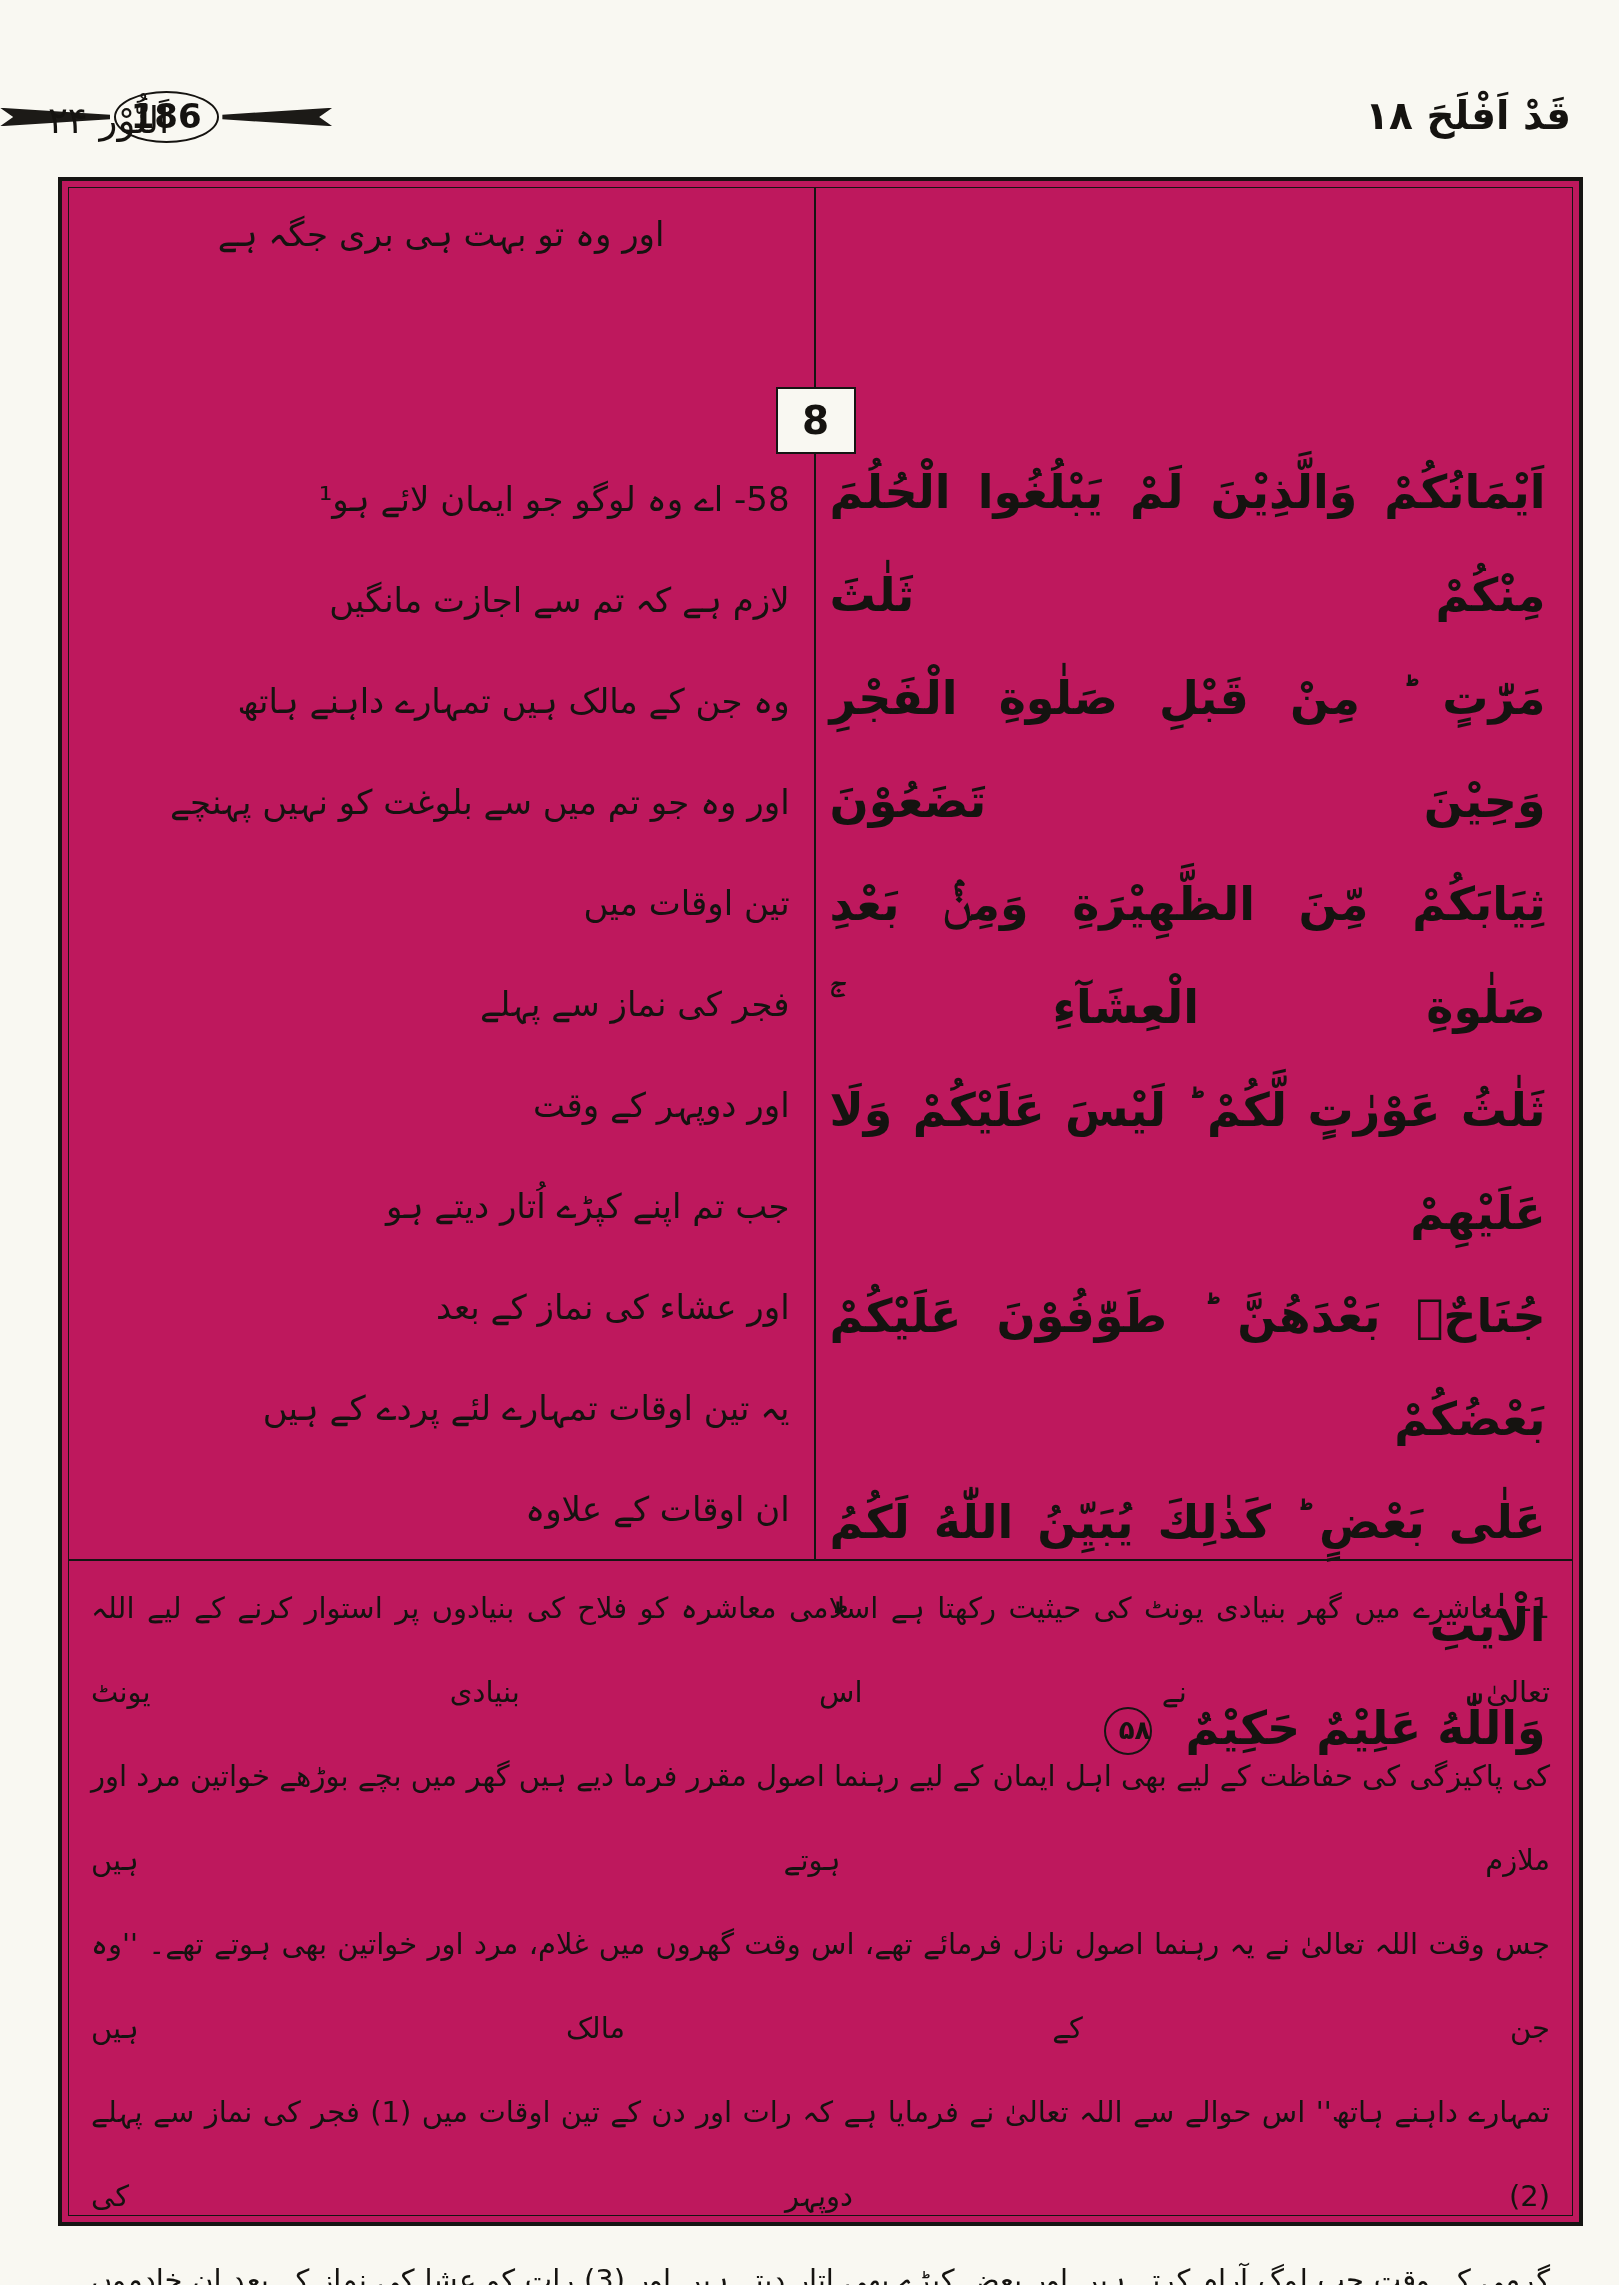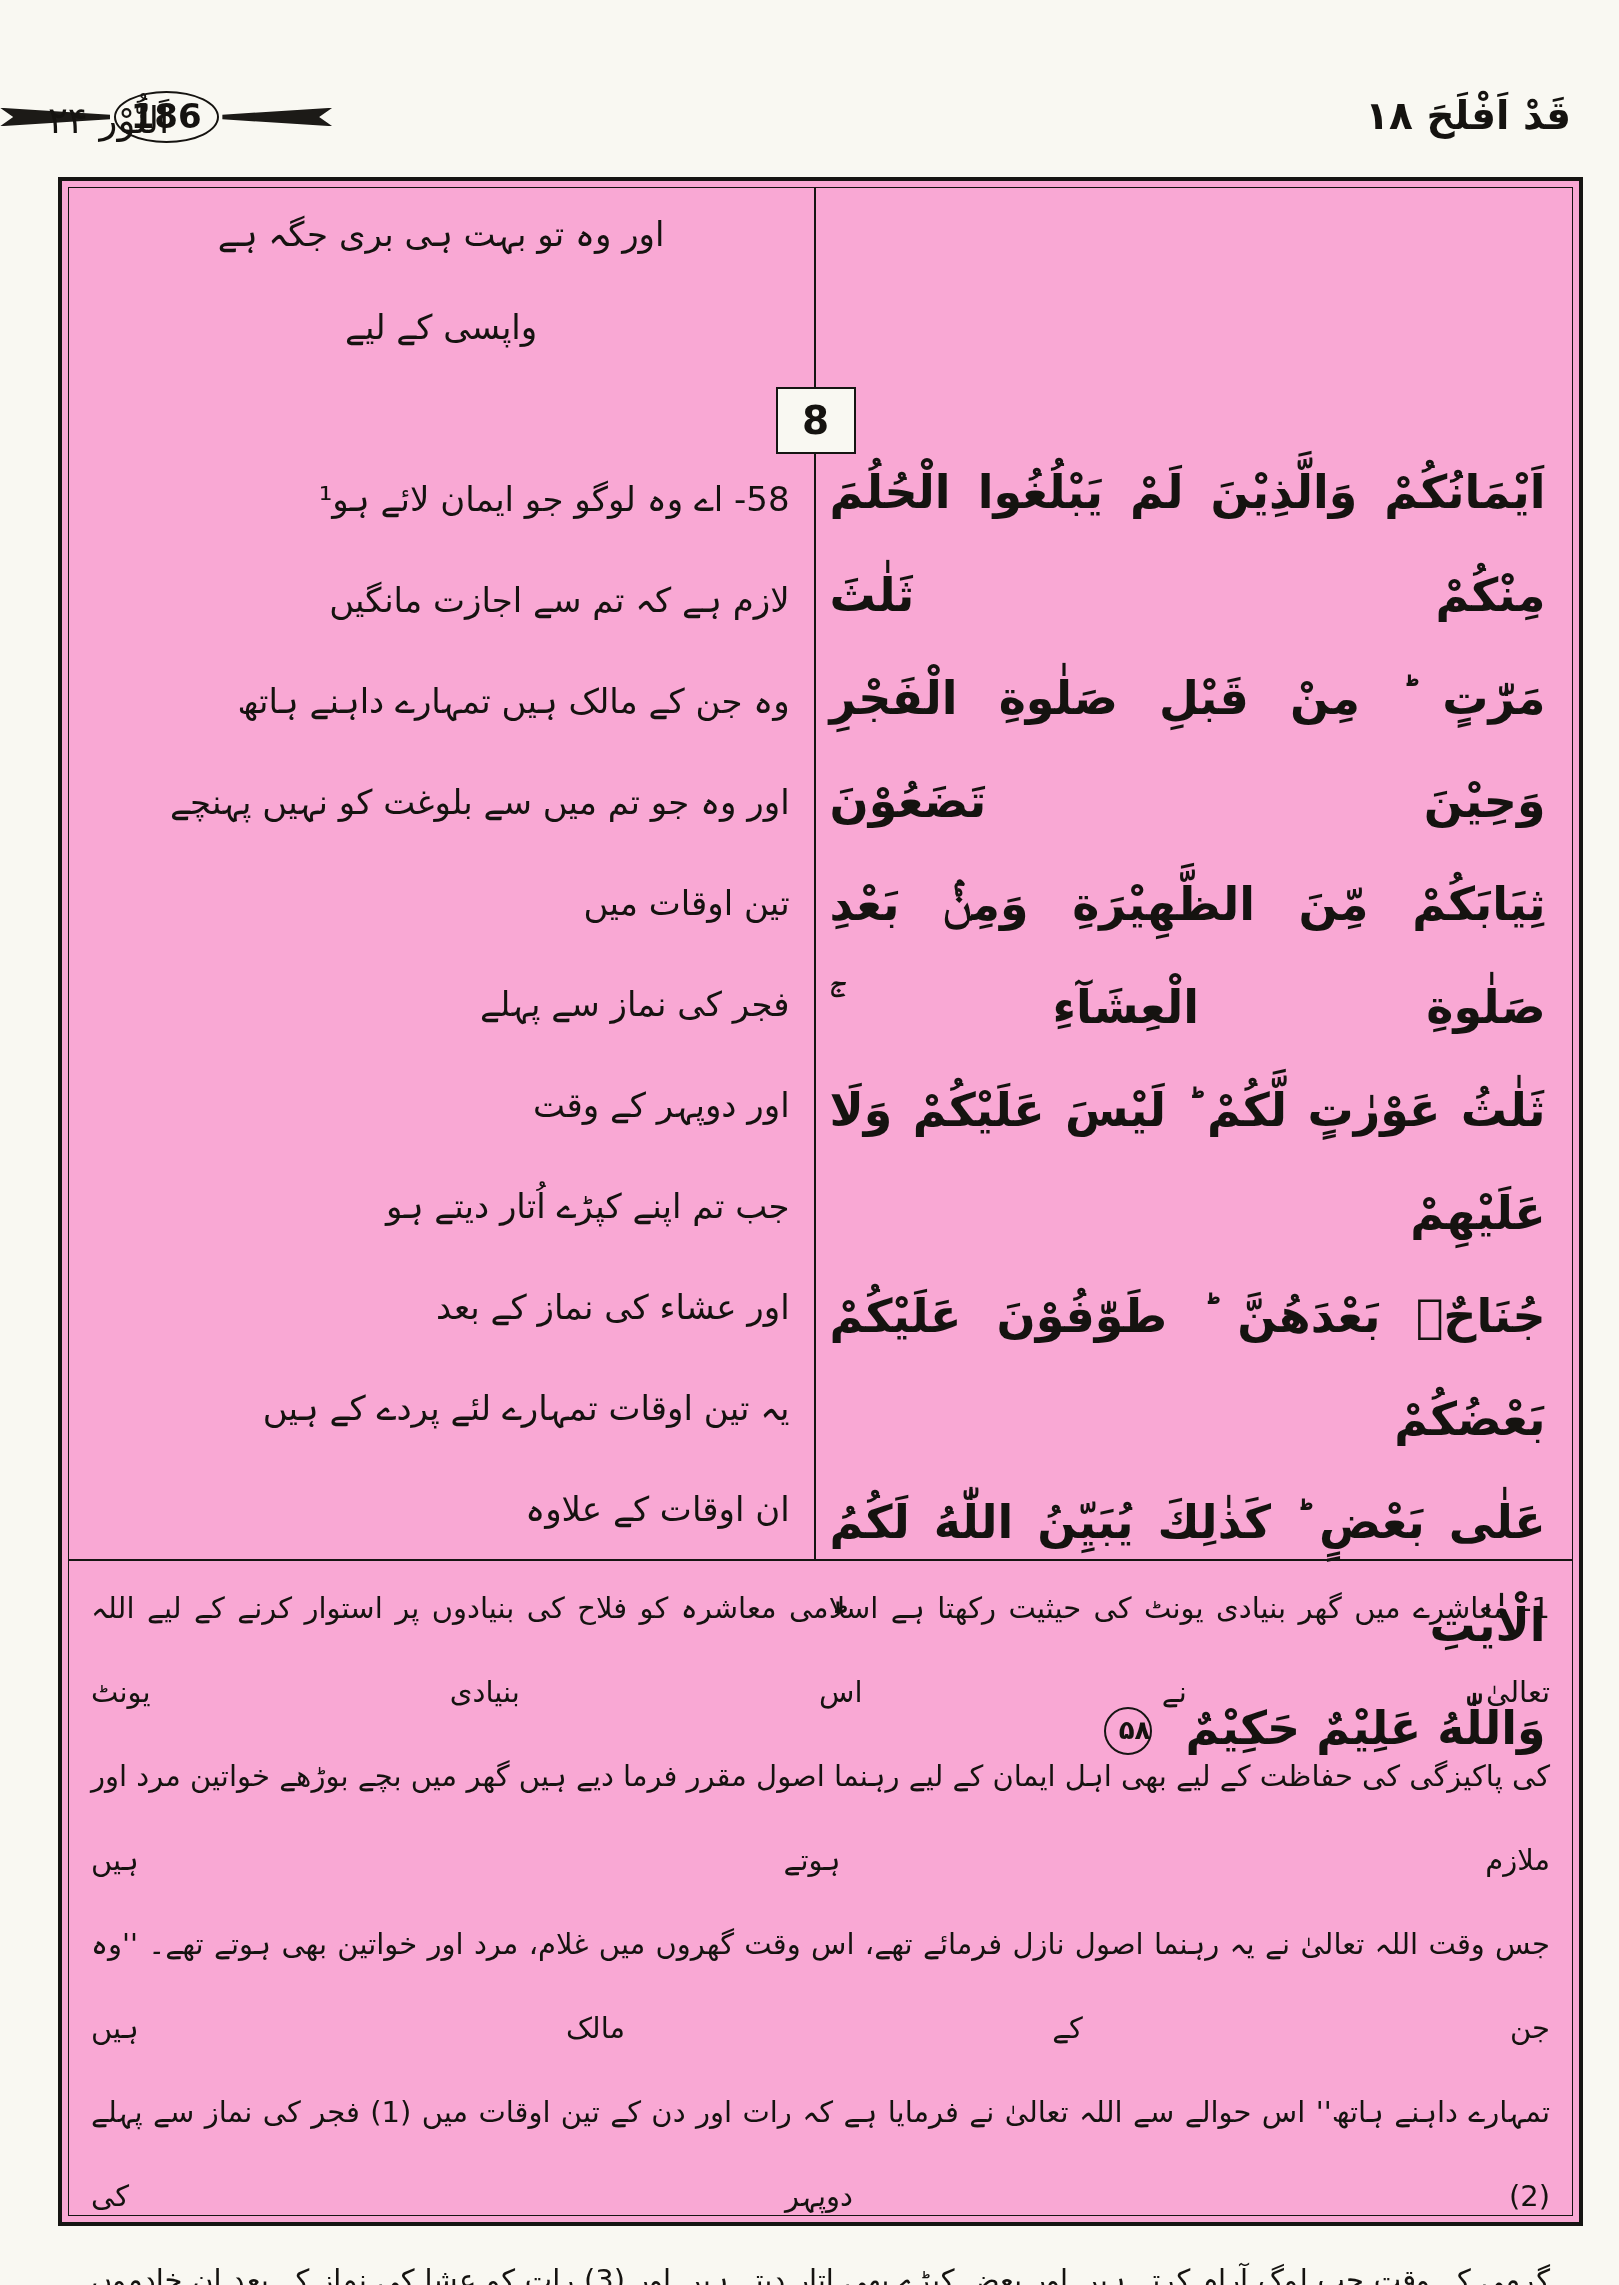--- a/index.html
+++ b/index.html
@@ -40,21 +40,21 @@
     min-width:101px; height:52px; line-height:47px;
     text-align:center; font-size:34px; font-weight:bold;
     padding:0 15px; background:#f9f8f2;
   }
 
   
   .main-frame {
     position:absolute; left:58px; top:177px;
     width:1525px; height:2049px;
     border:4.7px solid #161513; padding:5.6px;
-    background:#f9a8d4;
+    background:#be185d;
   }
   .inner-frame {
     position:relative; width:100%; height:100%;
     border:1.9px solid #161513;
   }
 
   .divider {
     position:absolute; left:745px; top:0; width:2.8px; height:1371px;
     background:#161513;
   }
@@ -130,21 +130,20 @@
   </div>
   <div class="hdr-left">اَلنُّوْر ۲۴</div>
 
   <div class="main-frame">
     <div class="inner-frame">
 
       <div class="divider"></div>
 
       <div class="carryover">
         <div class="c-line">اور وہ تو بہت ہی بری جگہ ہے</div>
-        <div class="c-line">واپسی کے لیے</div>
       </div>
 
       <div class="ruku-box">
         <span>8</span>
       </div>
 
       <div class="arabic-col">
         <div class="a-line">اَيْمَانُكُمْ وَالَّذِيْنَ لَمْ يَبْلُغُوا الْحُلُمَ مِنْكُمْ ثَلٰثَ</div>
         <div class="a-line">مَرّٰتٍ ؕ مِنْ قَبْلِ صَلٰوةِ الْفَجْرِ وَحِيْنَ تَضَعُوْنَ</div>
         <div class="a-line">ثِيَابَكُمْ مِّنَ الظَّهِيْرَةِ وَمِنْۢ بَعْدِ صَلٰوةِ الْعِشَآءِ ۚ</div>

